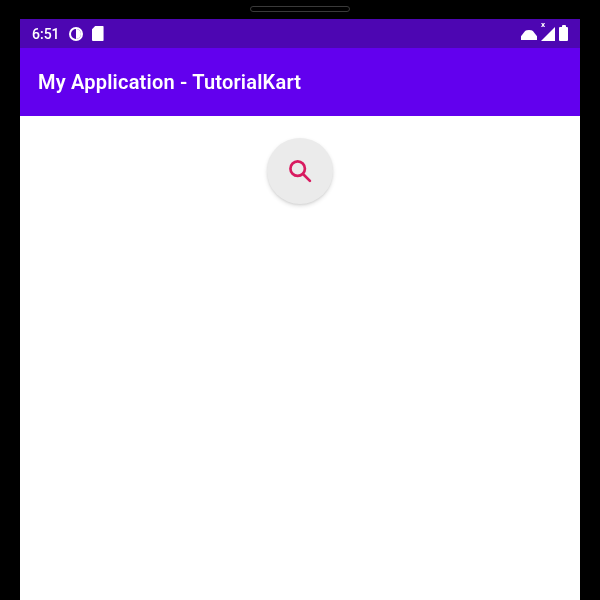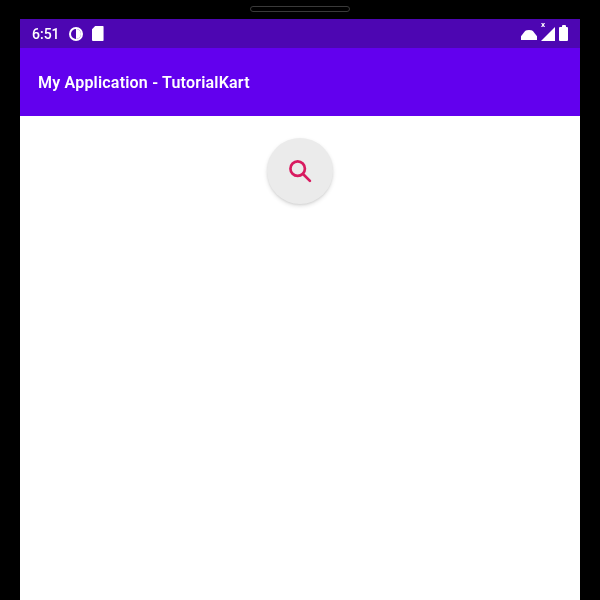--- a/index.html
+++ b/index.html
@@ -6,21 +6,21 @@
     html,body { width:600px; height:600px; background:#fff; font-family:Roboto,Arial,sans-serif; overflow:hidden; }
     .device-frame { width:600px; height:600px; background:#fff; position:relative; }
     .bezel-top { position:absolute; top:0; left:0; right:0; height:19px; background:#000; }
     .speaker { position:absolute; top:6px; left:50%; transform:translateX(-50%); width:100px; height:6px; border:1px solid #3a3a3a; border-radius:4px; }
     .bezel-left { position:absolute; top:0; bottom:0; left:0; width:20px; background:#000; }
     .bezel-right { position:absolute; top:0; bottom:0; right:0; width:20px; background:#000; }
     .status-bar { position:absolute; top:19px; left:20px; right:20px; height:29px; background:#4d06b2; color:#fff; display:flex; align-items:center; justify-content:space-between; padding:0 12px; font-size:14px; font-weight:500; }
     .status-left { display:flex; align-items:center; gap:9px; }
     .status-right { display:flex; align-items:center; gap:4px; }
     .app-bar { position:absolute; top:48px; left:20px; right:20px; height:68px; background:#6200EE; color:#fff; display:flex; align-items:center; padding:0 18px; }
-    .app-title { font-size:16px; font-weight:600; letter-spacing:0.2px; }
+    .app-title { font-size:20px; font-weight:600; letter-spacing:0.2px; }
     .content { position:absolute; top:116px; left:20px; right:20px; bottom:0; background:#fff; display:flex; justify-content:center; padding-top:22px; }
     .fab { width:66px; height:66px; border-radius:50%; background:#ebebeb; display:flex; align-items:center; justify-content:center; box-shadow:0 2px 4px rgba(0,0,0,0.12), 0 1px 2px rgba(0,0,0,0.08); cursor:pointer; }
     .sig-tri { width:0; height:0; border-style:solid; border-width:0 0 14px 14px; border-color:transparent transparent #fff transparent; position:relative; }
     .sig-x { position:absolute; bottom:-2px; left:-15px; font-size:8px; font-weight:bold; color:#fff; background:#4d06b2; line-height:1; padding:0 1px; }
     .batt { width:9px; height:14px; background:#fff; border-radius:1px; position:relative; }
     .batt::before { content:""; position:absolute; top:-2px; left:2.5px; width:4px; height:2px; background:#fff; border-radius:1px 1px 0 0; }
     .wifi-ic { width:16px; height:12px; position:relative; overflow:hidden; }
     .wifi-ic::before { content:""; position:absolute; width:22px; height:22px; border-radius:50%; background:#fff; top:2px; left:-3px; }
     .wifi-ic::after { content:""; position:absolute; width:0; height:0; border-left:11px solid #4d06b2; border-right:11px solid #4d06b2; border-bottom:14px solid transparent; top:-2px; left:-3px; }
     .half-icon { width:14px; height:14px; border-radius:50%; border:2px solid #fff; position:relative; overflow:hidden; }

